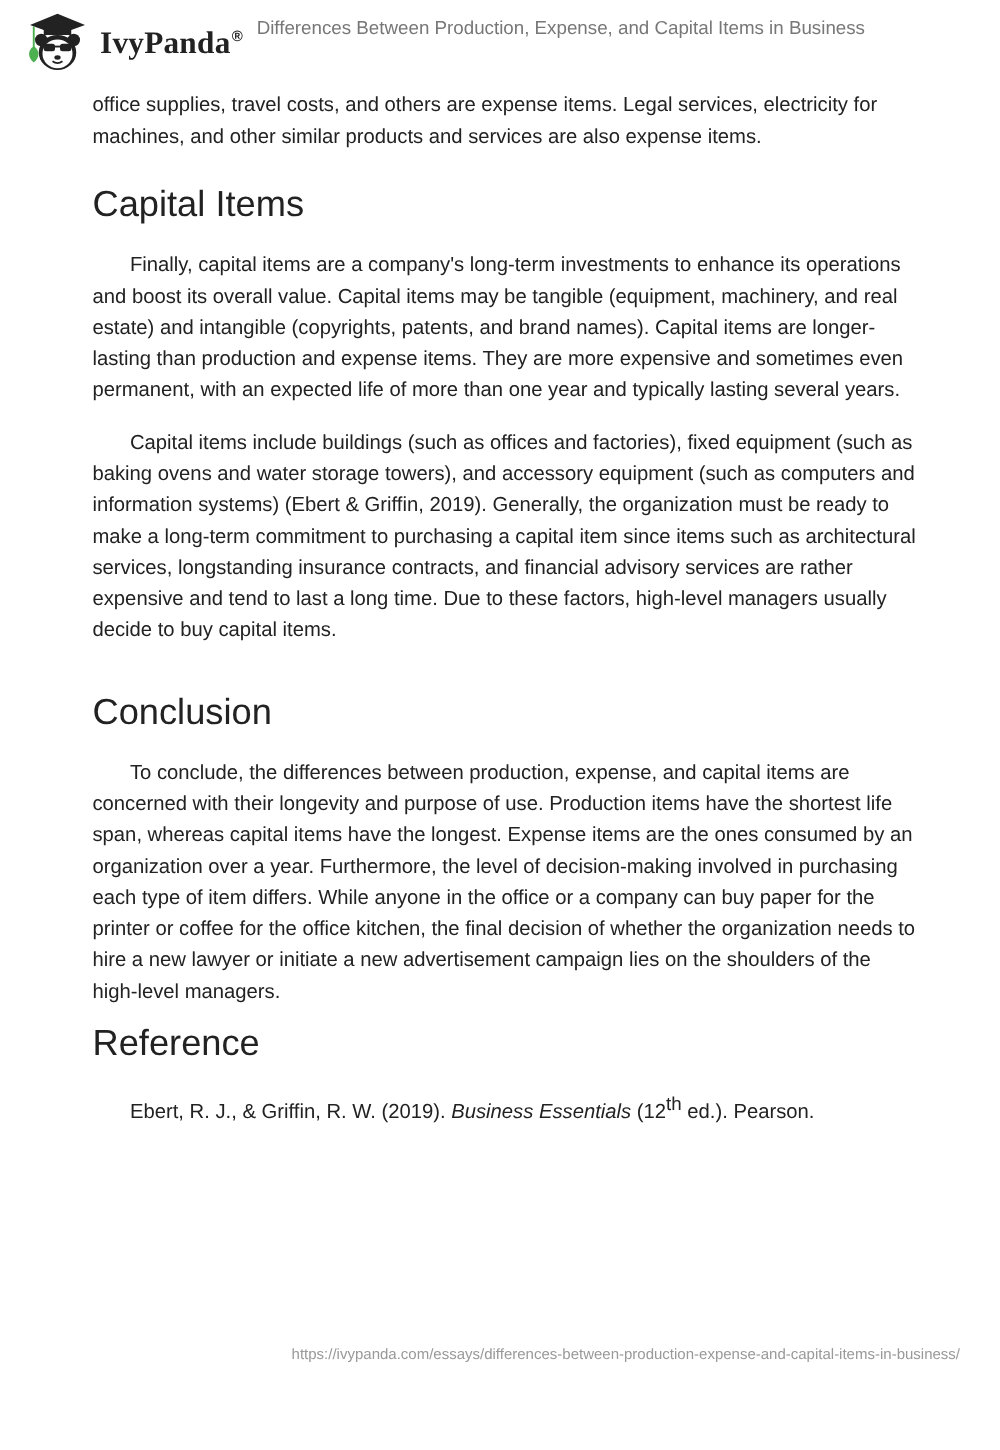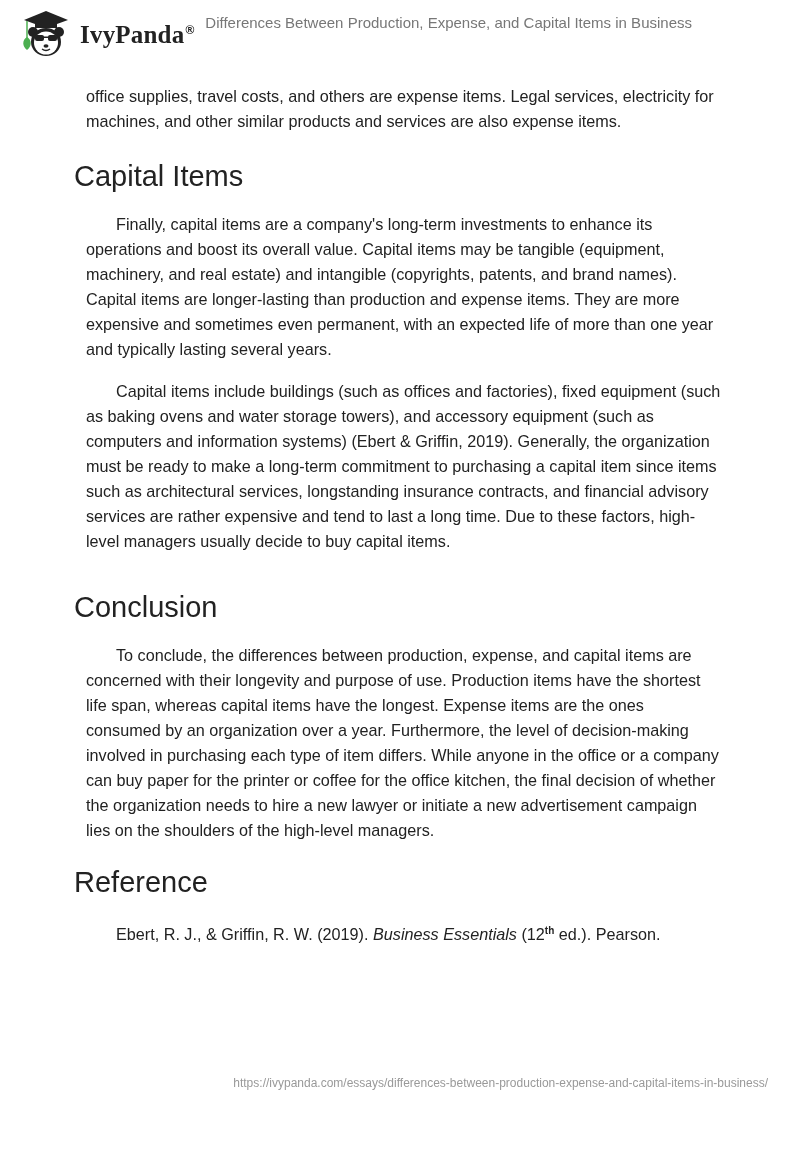--- a/index.html
+++ b/index.html
@@ -6,25 +6,25 @@
   body { width: 800px; height: 1160px; position: relative; overflow: hidden;
          font-family: "Liberation Sans", sans-serif; color: #222222; }
   .header { position: absolute; top: 0; left: 0; width: 724px; height: 64px; }
   .logo { position: absolute; left: 18px; top: 8px; display: flex; align-items: center; }
   .logo svg { width: 56px; height: 50px; display: block; }
   .logo-text { font-family: "Liberation Serif", serif; font-weight: bold; font-size: 25px;
                color: #222; margin-left: 6px; margin-top: 4px; letter-spacing: 0.2px; }
   .logo-text sup { font-size: 12px; vertical-align: super; margin-left: 1px; font-family: "Liberation Sans", sans-serif; }
   .doc-title { position: absolute; right: 32px; top: 14px; font-size: 15px; color: #777; }
   .content { position: absolute; left: 74px; top: 72px; width: 660px; }
-  p { margin: 12px; font-size: 16.2px; line-height: 25px; color: #222; }
+  p { margin: 0; font-size: 16.2px; line-height: 25px; color: #222; }
   p.indent { text-indent: 30px; }
   h2 { margin: 0; font-size: 29px; font-weight: normal; color: #222; line-height: 36px; }
   .footer-url { position: absolute; right: 32px; top: 1076px; font-size: 12px; color: #999; }
-  .ref sup { font-size: 10px; font-weight: bold; }
+  .ref sup { font-size: 15px; }
 </style>
 </head>
 <body>
 
 <div class="header">
   <div class="logo">
     <svg viewBox="0 0 56 50">
 
       <polygon points="6,12 28,3 50,12 28,20" fill="#222"></polygon>
       <rect x="17" y="13" width="22" height="7" fill="#222"></rect>
@@ -53,17 +53,17 @@
 <div class="content">
   <p>office supplies, travel costs, and others are expense items. Legal services, electricity for machines, and other similar products and services are also expense items.</p>
 
   <h2 style="margin-top:24px;">Capital Items</h2>
   <p class="indent" style="margin-top:18px;">Finally, capital items are a company's long-term investments to enhance its operations and boost its overall value. Capital items may be tangible (equipment, machinery, and real estate) and intangible (copyrights, patents, and brand names). Capital items are longer-lasting than production and expense items. They are more expensive and sometimes even permanent, with an expected life of more than one year and typically lasting several years.</p>
   <p class="indent" style="margin-top:17px;">Capital items include buildings (such as offices and factories), fixed equipment (such as baking ovens and water storage towers), and accessory equipment (such as computers and information systems) (Ebert &amp; Griffin, 2019). Generally, the organization must be ready to make a long-term commitment to purchasing a capital item since items such as architectural services, longstanding insurance contracts, and financial advisory services are rather expensive and tend to last a long time. Due to these factors, high-level managers usually decide to buy capital items.</p>
 
   <h2 style="margin-top:35px;">Conclusion</h2>
   <p class="indent" style="margin-top:18px;">To conclude, the differences between production, expense, and capital items are concerned with their longevity and purpose of use. Production items have the shortest life span, whereas capital items have the longest. Expense items are the ones consumed by an organization over a year. Furthermore, the level of decision-making involved in purchasing each type of item differs. While anyone in the office or a company can buy paper for the printer or coffee for the office kitchen, the final decision of whether the organization needs to hire a new lawyer or initiate a new advertisement campaign lies on the shoulders of the high-level managers.</p>
 
-  <h2 style="margin-top:21px;">Reference</h2>
+  <h2 style="margin-top:11px;">Reference</h2>
   <p class="indent ref" style="margin-top:18px;"><span>Ebert, R. J., &amp; Griffin, R. W. (2019). </span><i>Business Essentials</i><span> (12</span><sup>th</sup><span> ed.). Pearson.</span></p>
 </div>
 
 <div class="footer-url">https://ivypanda.com/essays/differences-between-production-expense-and-capital-items-in-business/</div>
 
 </body></html>

